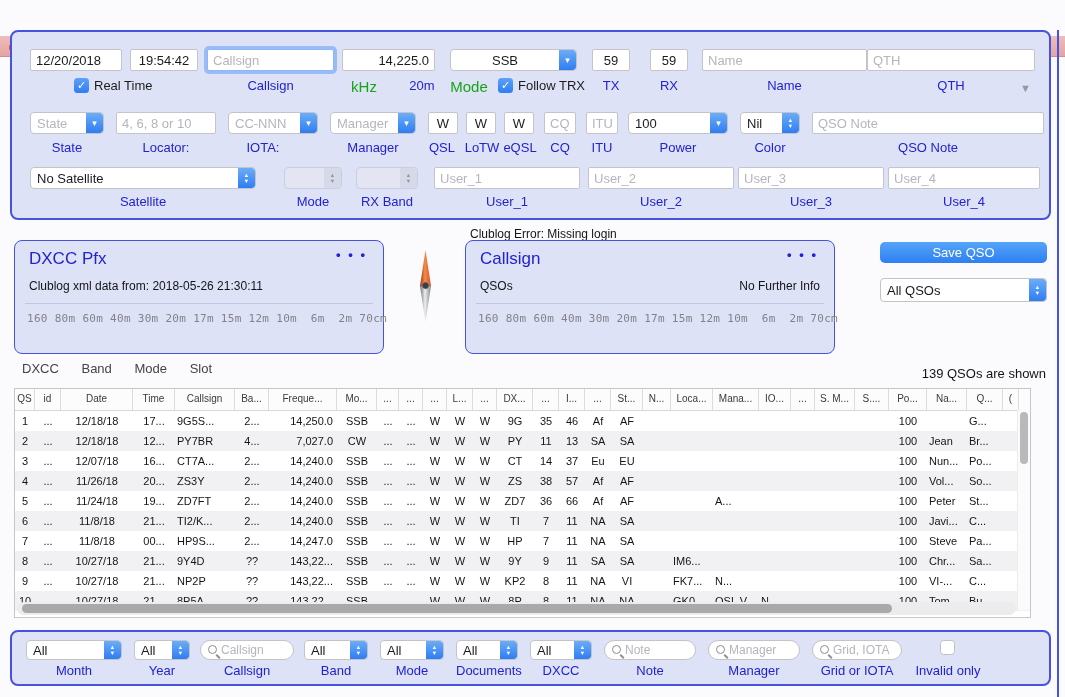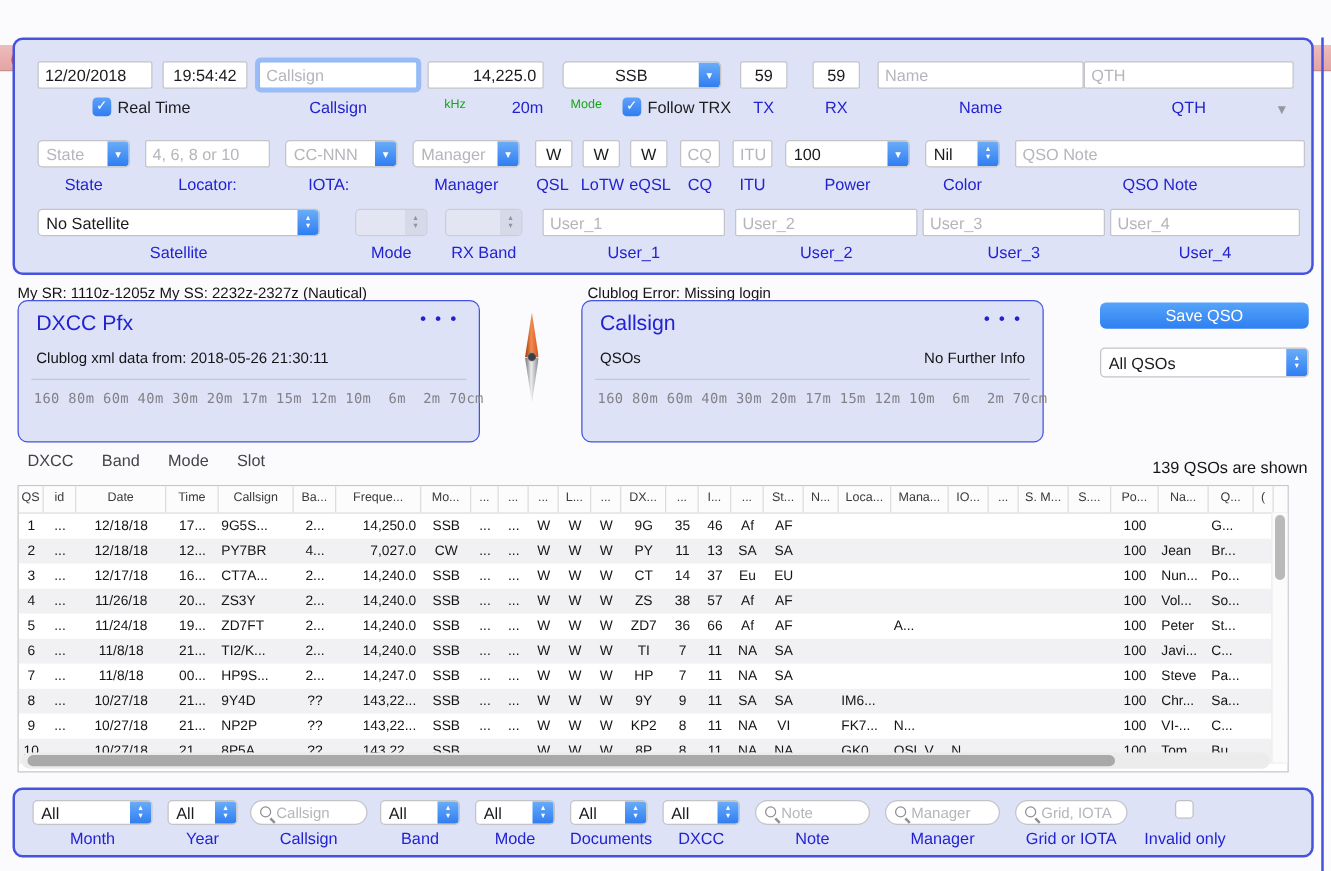--- a/index.html
+++ b/index.html
@@ -29,21 +29,21 @@
   .dd .btn{width:17px;align-self:stretch;background:linear-gradient(#6badf8,#2f7df2);color:#fff;display:flex;flex-direction:column;align-items:center;justify-content:center;font-size:9px;line-height:9px;border-radius:0 3px 3px 0;}
   .dd .btn.step{font-size:6.5px;line-height:6px;}
   .dd.disabled{background:#e3e6f2;border-color:#c9cdde;}
   .dd.disabled .btn{background:#d5d9e8;color:#8f93a6;}
   
   .cb{position:absolute;width:15px;height:15px;border-radius:3.5px;background:linear-gradient(#5ea1f9,#2f7df2);color:#fff;font-size:11px;line-height:15px;text-align:center;box-sizing:border-box;}
   .cb.un{background:#fff;border:1px solid #bfbfc6;}
   .cblbl{position:absolute;font-size:13px;color:#1c1c1f;white-space:nowrap;}
   
   .blbl{position:absolute;color:#2222d2;font-size:13px;text-align:center;white-space:nowrap;}
-  .glbl{position:absolute;color:#17a517;font-size:10px;text-align:center;white-space:nowrap;}
+  .glbl{position:absolute;color:#17a517;font-size:15px;text-align:center;white-space:nowrap;}
   .stext{position:absolute;color:#141416;font-size:12px;white-space:nowrap;}
   .disc{position:absolute;color:#97979f;font-size:11px;}
   
   .boxtitle{position:absolute;left:14px;top:8px;color:#2222d2;font-size:17px;}
   .boxdots{position:absolute;right:16px;top:6px;color:#2222d2;font-size:13px;font-weight:bold;letter-spacing:2px;}
   .boxline{position:absolute;left:14px;top:38px;color:#141416;font-size:12px;}
   .boxright{position:absolute;right:14px;top:38px;color:#141416;font-size:12px;}
   .boxdiv{position:absolute;left:10px;right:10px;top:62px;height:1px;background:#c2c7db;}
   .bands{position:absolute;left:12px;top:71px;color:#828288;font-size:11px;font-family:"DejaVu Sans Mono",monospace;white-space:pre;letter-spacing:0.3px;}
   
@@ -192,21 +192,20 @@
 
     <span class="blbl" style="left:18px;top:162px;width:226px;">Satellite</span>
     <span class="blbl" style="left:272px;top:162px;width:58px;">Mode</span>
     <span class="blbl" style="left:344px;top:162px;width:62px;">RX Band</span>
     <span class="blbl" style="left:422px;top:162px;width:146px;">User_1</span>
     <span class="blbl" style="left:576px;top:162px;width:146px;">User_2</span>
     <span class="blbl" style="left:726px;top:162px;width:146px;">User_3</span>
     <span class="blbl" style="left:876px;top:162px;width:152px;">User_4</span>
   </div>
 
-  <span class="stext" style="left:14px;top:227px;">My SR: 1110z-1205z  My SS: 2232z-2327z (Nautical)</span>
   <span class="stext" style="left:470px;top:227px;">Clublog Error: Missing login</span>
 
   <div class="bluebox" style="left:14px;top:240px;width:370px;height:114px;">
     <span class="boxtitle">DXCC Pfx</span>
     <span class="boxdots">• • •</span>
     <span class="boxline">Clublog xml data from: 2018-05-26 21:30:11</span>
     <div class="boxdiv"></div>
     <span class="bands">160 80m 60m 40m 30m 20m 17m 15m 12m 10m  6m  2m 70cm</span>
   </div>
 
@@ -333,21 +332,21 @@
           <div class="td c" style="width: 40px;"></div>
           <div class="td c" style="width: 34px;"></div>
           <div class="td c" style="width: 38px;">100</div>
           <div class="td l" style="width: 40px;">Jean</div>
           <div class="td l" style="width: 36px;">Br...</div>
           <div class="td l" style="width: 16px;"></div>
         </div>
         <div class="tr">
           <div class="td c" style="width: 20px;">3</div>
           <div class="td c" style="width: 26px;">...</div>
-          <div class="td c" style="width: 72px;">12/17/18</div>
+          <div class="td c" style="width: 72px;">12/07/18</div>
           <div class="td c" style="width: 42px;">16...</div>
           <div class="td l" style="width: 60px;">CT7A...</div>
           <div class="td c" style="width: 34px;">2...</div>
           <div class="td r" style="width: 68px;">14,240.0</div>
           <div class="td c" style="width: 40px;">SSB</div>
           <div class="td c" style="width: 22px;">...</div>
           <div class="td c" style="width: 24px;">...</div>
           <div class="td c" style="width: 24px;">W</div>
           <div class="td c" style="width: 26px;">W</div>
           <div class="td c" style="width: 24px;">W</div>

